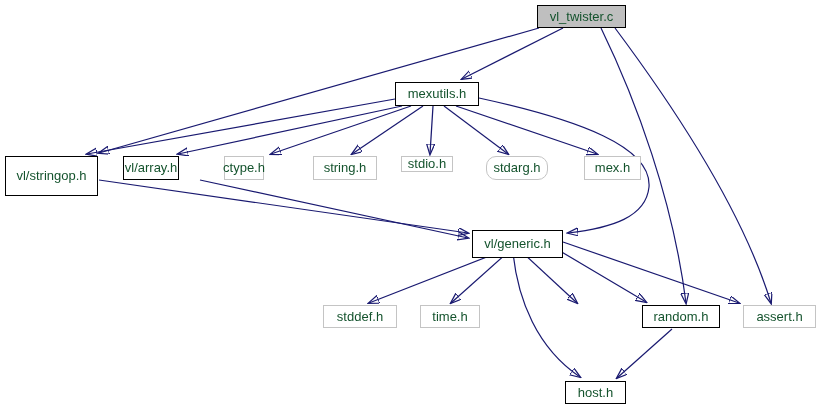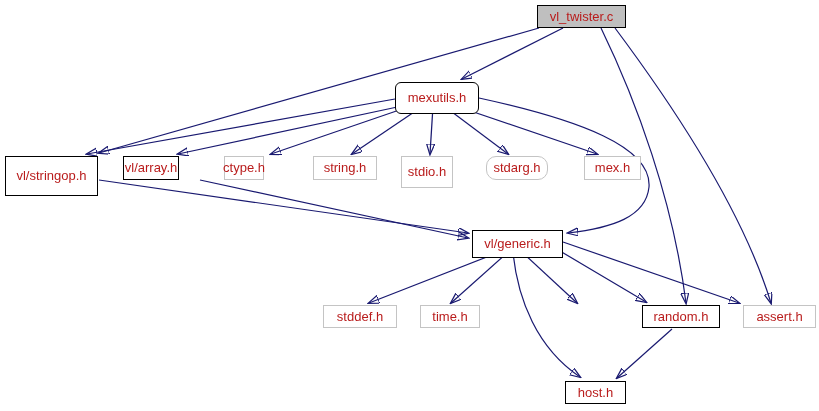--- a/index.html
+++ b/index.html
@@ -23,21 +23,21 @@
   .edges path {
     fill: none;
     stroke: #191970;
     stroke-width: 1.2;
   }
   .node {
     position: absolute;
     box-sizing: border-box;
     background: #ffffff;
     border: 1px solid #c4c4c4;
-    color: #b91c1c;
+    color: #14532d;
     font-size: 13px;
     line-height: 20px;
     text-align: center;
     white-space: nowrap;
     display: flex;
     align-items: center;
     justify-content: center;
   }
   .node.documented {
     border: 1.5px solid #000000;
@@ -76,26 +76,26 @@
     <path marker-end="url(#arrow)" d="M 497 253 L 369 303"></path>
     <path marker-end="url(#arrow)" d="M 507 253 L 451 303"></path>
     <path marker-end="url(#arrow)" d="M 523 253 L 577 303"></path>
     <path marker-end="url(#arrow)" d="M 560 251 L 646 302"></path>
     <path marker-end="url(#arrow)" d="M 563 242 L 739 303"></path>
     <path marker-end="url(#arrow)" d="M 513 253 C 518 300 537 348 580 377"></path>
     <path marker-end="url(#arrow)" d="M 672 329 L 617 378"></path>
   </svg>
 
   <div class="node root" style="left:537px; top:5px;   width:89px; height:23px;">vl_twister.c</div>
-  <div class="node documented" style="left:395px; top:82px;  width:84px; height:32px;border-radius:6px;">mexutils.h</div>
+  <div class="node documented" style="left:395px; top:82px;  width:84px; height:24px;">mexutils.h</div>
   <div class="node documented" style="left:5px;   top:156px; width:93px; height:40px;">vl/stringop.h</div>
   <div class="node documented" style="left:123px; top:156px; width:56px; height:24px;">vl/array.h</div>
   <div class="node" style="left:224px; top:156px; width:40px; height:24px;">ctype.h</div>
   <div class="node" style="left:313px; top:156px; width:64px; height:24px;">string.h</div>
-  <div class="node" style="left:401px; top:156px; width:52px; height:32px;">stdio.h</div>
+  <div class="node" style="left:401px; top:156px; width:52px; height:16px;">stdio.h</div>
   <div class="node" style="left:486px; top:156px; width:62px; height:24px;border-radius:10px;">stdarg.h</div>
   <div class="node" style="left:584px; top:156px; width:57px; height:24px;">mex.h</div>
   <div class="node documented" style="left:472px; top:230px; width:91px; height:28px;">vl/generic.h</div>
   <div class="node" style="left:323px; top:305px; width:74px; height:23px;">stddef.h</div>
   <div class="node" style="left:420px; top:305px; width:60px; height:23px;">time.h</div>
   <div class="node documented" style="left:642px; top:305px; width:78px; height:23px;">random.h</div>
   <div class="node" style="left:743px; top:305px; width:73px; height:23px;">assert.h</div>
   <div class="node documented" style="left:565px; top:381px; width:61px; height:23px;">host.h</div>
 
 </div>

